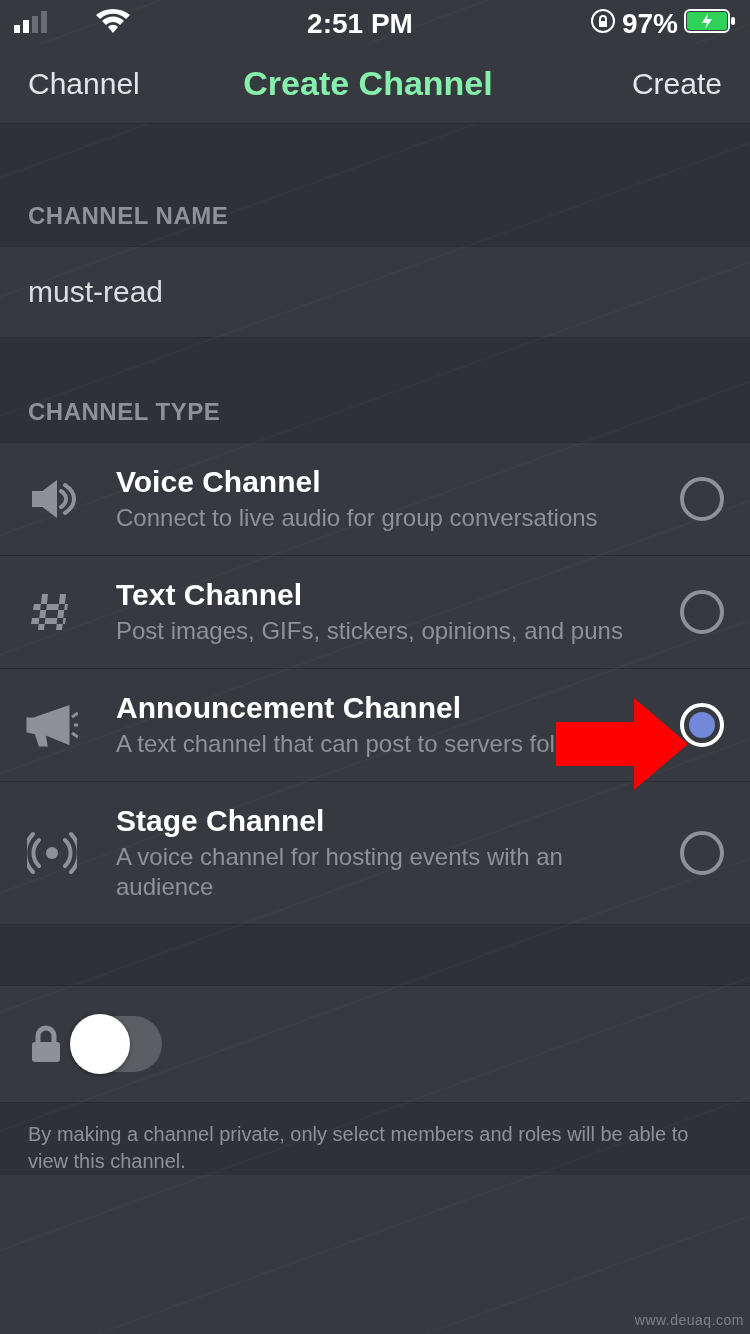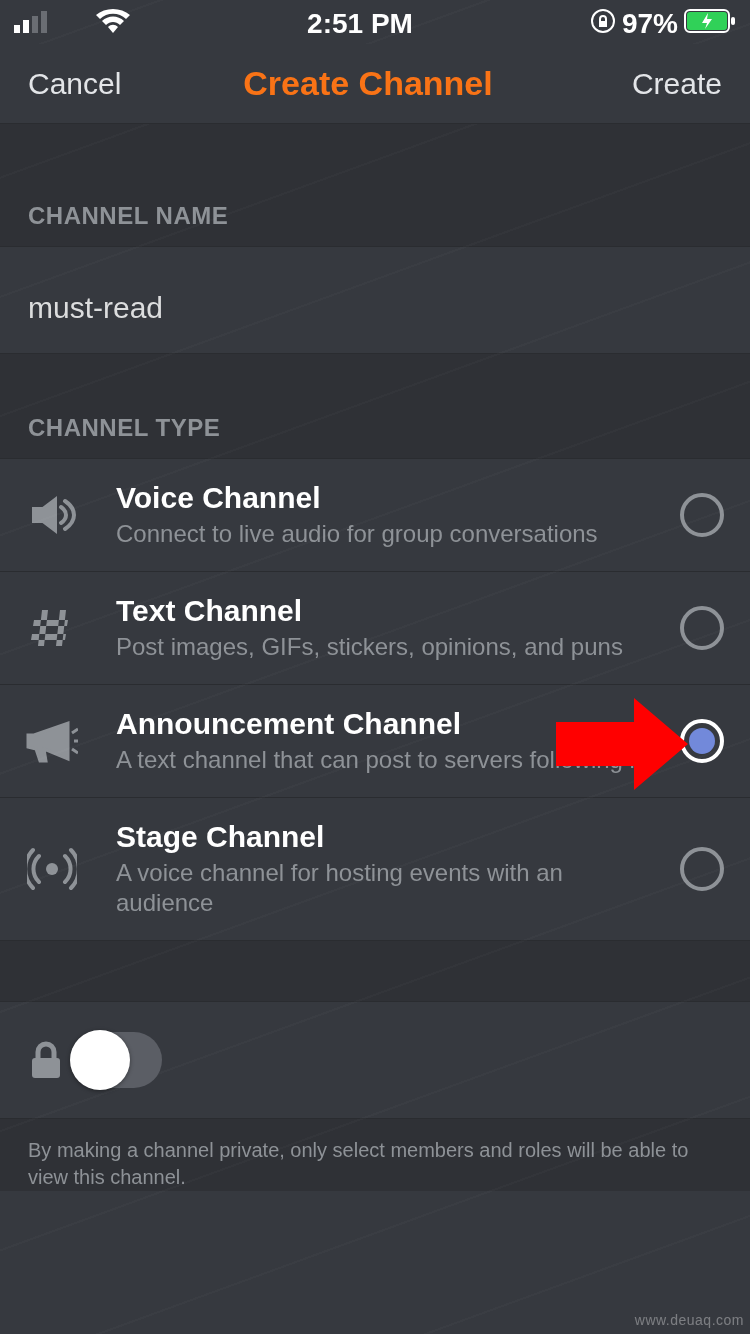--- a/index.html
+++ b/index.html
@@ -2,27 +2,27 @@
 <html><head>
 <meta charset="utf-8">
 <style>
   * { margin: 0; padding: 0; box-sizing: border-box; }
   html, body { width: 750px; height: 1334px; background: #2b2d31; font-family: -apple-system, "Helvetica Neue", Arial, sans-serif; color: #fff; overflow: hidden; }
   body { position: relative; background: #36393f; }
   .status-bar { height: 44px; display: flex; align-items: center; justify-content: space-between; padding: 4px 14px 0 14px; background: #36393f; font-size: 26px; font-weight: 600; }
   .sb-left, .sb-right { display: flex; align-items: center; gap: 8px; }
   .sb-right { gap: 6px; }
   .nav-bar { height: 80px; background: #36393f; display: flex; align-items: center; justify-content: space-between; padding: 0 28px; border-bottom: 1px solid #2a2c30; }
-  .nav-title { font-size: 34px; font-weight: 700; color: #f97316; position:absolute; left:0; right:14px; text-align:center; pointer-events:none;}
+  .nav-title { font-size: 34px; font-weight: 700; color: #86efac; position:absolute; left:0; right:14px; text-align:center; pointer-events:none;}
   .nav-btn { font-size: 30px; color: #e3e5e8; position:relative; z-index:2; }
   .section-gap { height: 78px; background: #2f3136; }
   .section-header { background: #2f3136; color: #8e9297; font-size: 24px; font-weight: 700; letter-spacing: .5px; padding: 0 28px 16px 28px; }
   .section-gap.small { height: 60px; }
   .input-row { background: #36393f; padding: 28px; border-top: 1px solid #2a2c30; border-bottom: 1px solid #2a2c30; }
-  .text-input { width: 100%; border: none; background: transparent; color: #dcddde; font-size: 30px; outline: none; margin-top: 16px; }
+  .text-input { width: 100%; border: none; background: transparent; color: #dcddde; font-size: 30px; outline: none; }
   .type-list { background: #36393f; border-top: 1px solid #2a2c30; border-bottom: 1px solid #2a2c30; }
   .type-row { display: flex; align-items: center; padding: 22px 26px 22px 22px; border-bottom: 1px solid #2a2c30; min-height:110px; }
   .type-row:last-child { border-bottom: none; justify-content: center; }
   .type-icon { width: 60px; height: 60px; color: #8e9297; flex: none; display:flex; align-items:center; justify-content:center; }
   .type-texts { flex: 1; padding: 0 26px 0 34px; }
   .type-title { font-size: 30px; font-weight: 600; color: #fff; margin-bottom: 4px; }
   .type-sub { font-size: 24px; color: #8e9297; line-height: 1.25; }
   .radio { width: 44px; height: 44px; border-radius: 50%; border: 4px solid #8e9297; flex: none; display:flex; align-items:center; justify-content:center; }
   .radio.selected { border-color: #fff; }
   .radio .dot { width: 26px; height: 26px; border-radius: 50%; background: #7289da; display:none; }
@@ -74,21 +74,21 @@
           <rect x="1" y="1" width="44" height="22" rx="5" fill="none" stroke="#fff" stroke-width="2"></rect>
           <rect x="3" y="3" width="40" height="18" rx="3" fill="#30d158"></rect>
           <rect x="47" y="8" width="4" height="8" rx="2" fill="#fff"></rect>
           <path d="M24 4l-6 10h5l-2 6 7-10h-5z" fill="#fff"></path>
         </svg>
     </span>
   </div>
 </div>
 
 <div class="nav-bar" style="position:relative;">
-  <span class="nav-btn">Cancel</span>
+  <span class="nav-btn">Channel</span>
   <span class="nav-title">Create Channel</span>
   <span class="nav-btn">Create</span>
 </div>
 
 <div class="section-gap"></div>
 <div class="section-header">CHANNEL NAME</div>
 <div class="input-row">
   <input class="text-input" value="must-read" style="">
 </div>
 

